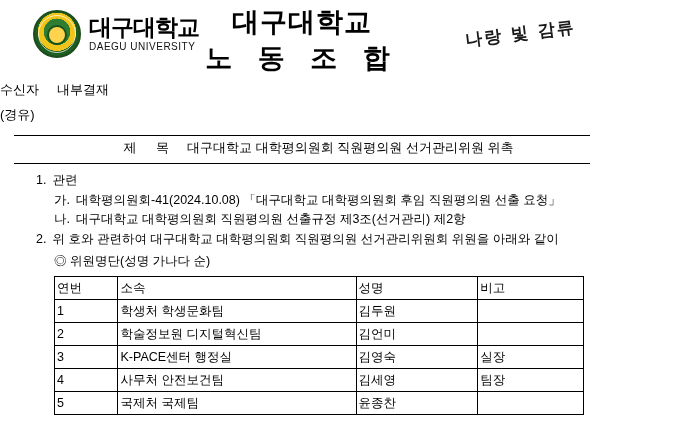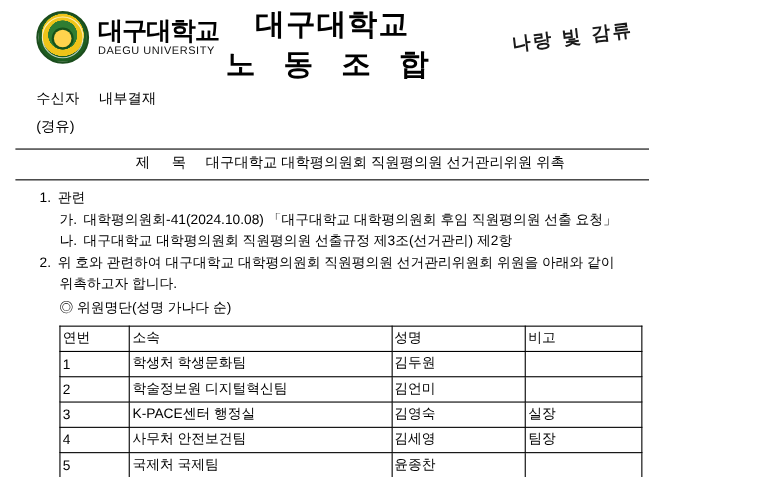--- a/index.html
+++ b/index.html
@@ -99,21 +99,20 @@
     font-weight: bold;
     font-family: "DejaVu Serif", serif;
     transform: rotate(-7deg);
     letter-spacing: 2px;
     color: #1a1a1a;
   }
 
   
   .meta {
     margin-top: 6px;
-    padding-left: 33px;
     font-size: 13px;
     line-height: 1.9;
   }
   .meta-row {
     display: flex;
     gap: 18px;
   }
   .meta-label {
     min-width: 38px;
   }
@@ -249,21 +248,20 @@
       <span>대학평의원회-41(2024.10.08) 「대구대학교 대학평의원회 후임 직원평의원 선출 요청」</span>
     </div>
     <div class="sub">
       <span class="k">나.</span>
       <span>대구대학교 대학평의원회 직원평의원 선출규정 제3조(선거관리) 제2항</span>
     </div>
     <div class="li">
       <span class="num">2.</span>
       <span>위 호와 관련하여 대구대학교 대학평의원회 직원평의원 선거관리위원회 위원을 아래와 같이</span>
     </div>
-    <div class="cont">위촉하고자 합니다.</div>
     <div class="committee-line">◎ 위원명단(성명 가나다 순)</div>
   </div>
 
   <div class="table-wrap">
     <table>
       <colgroup>
         <col class="c-no">
           <col class="c-dept">
           <col class="c-name">
           <col class="c-note">

